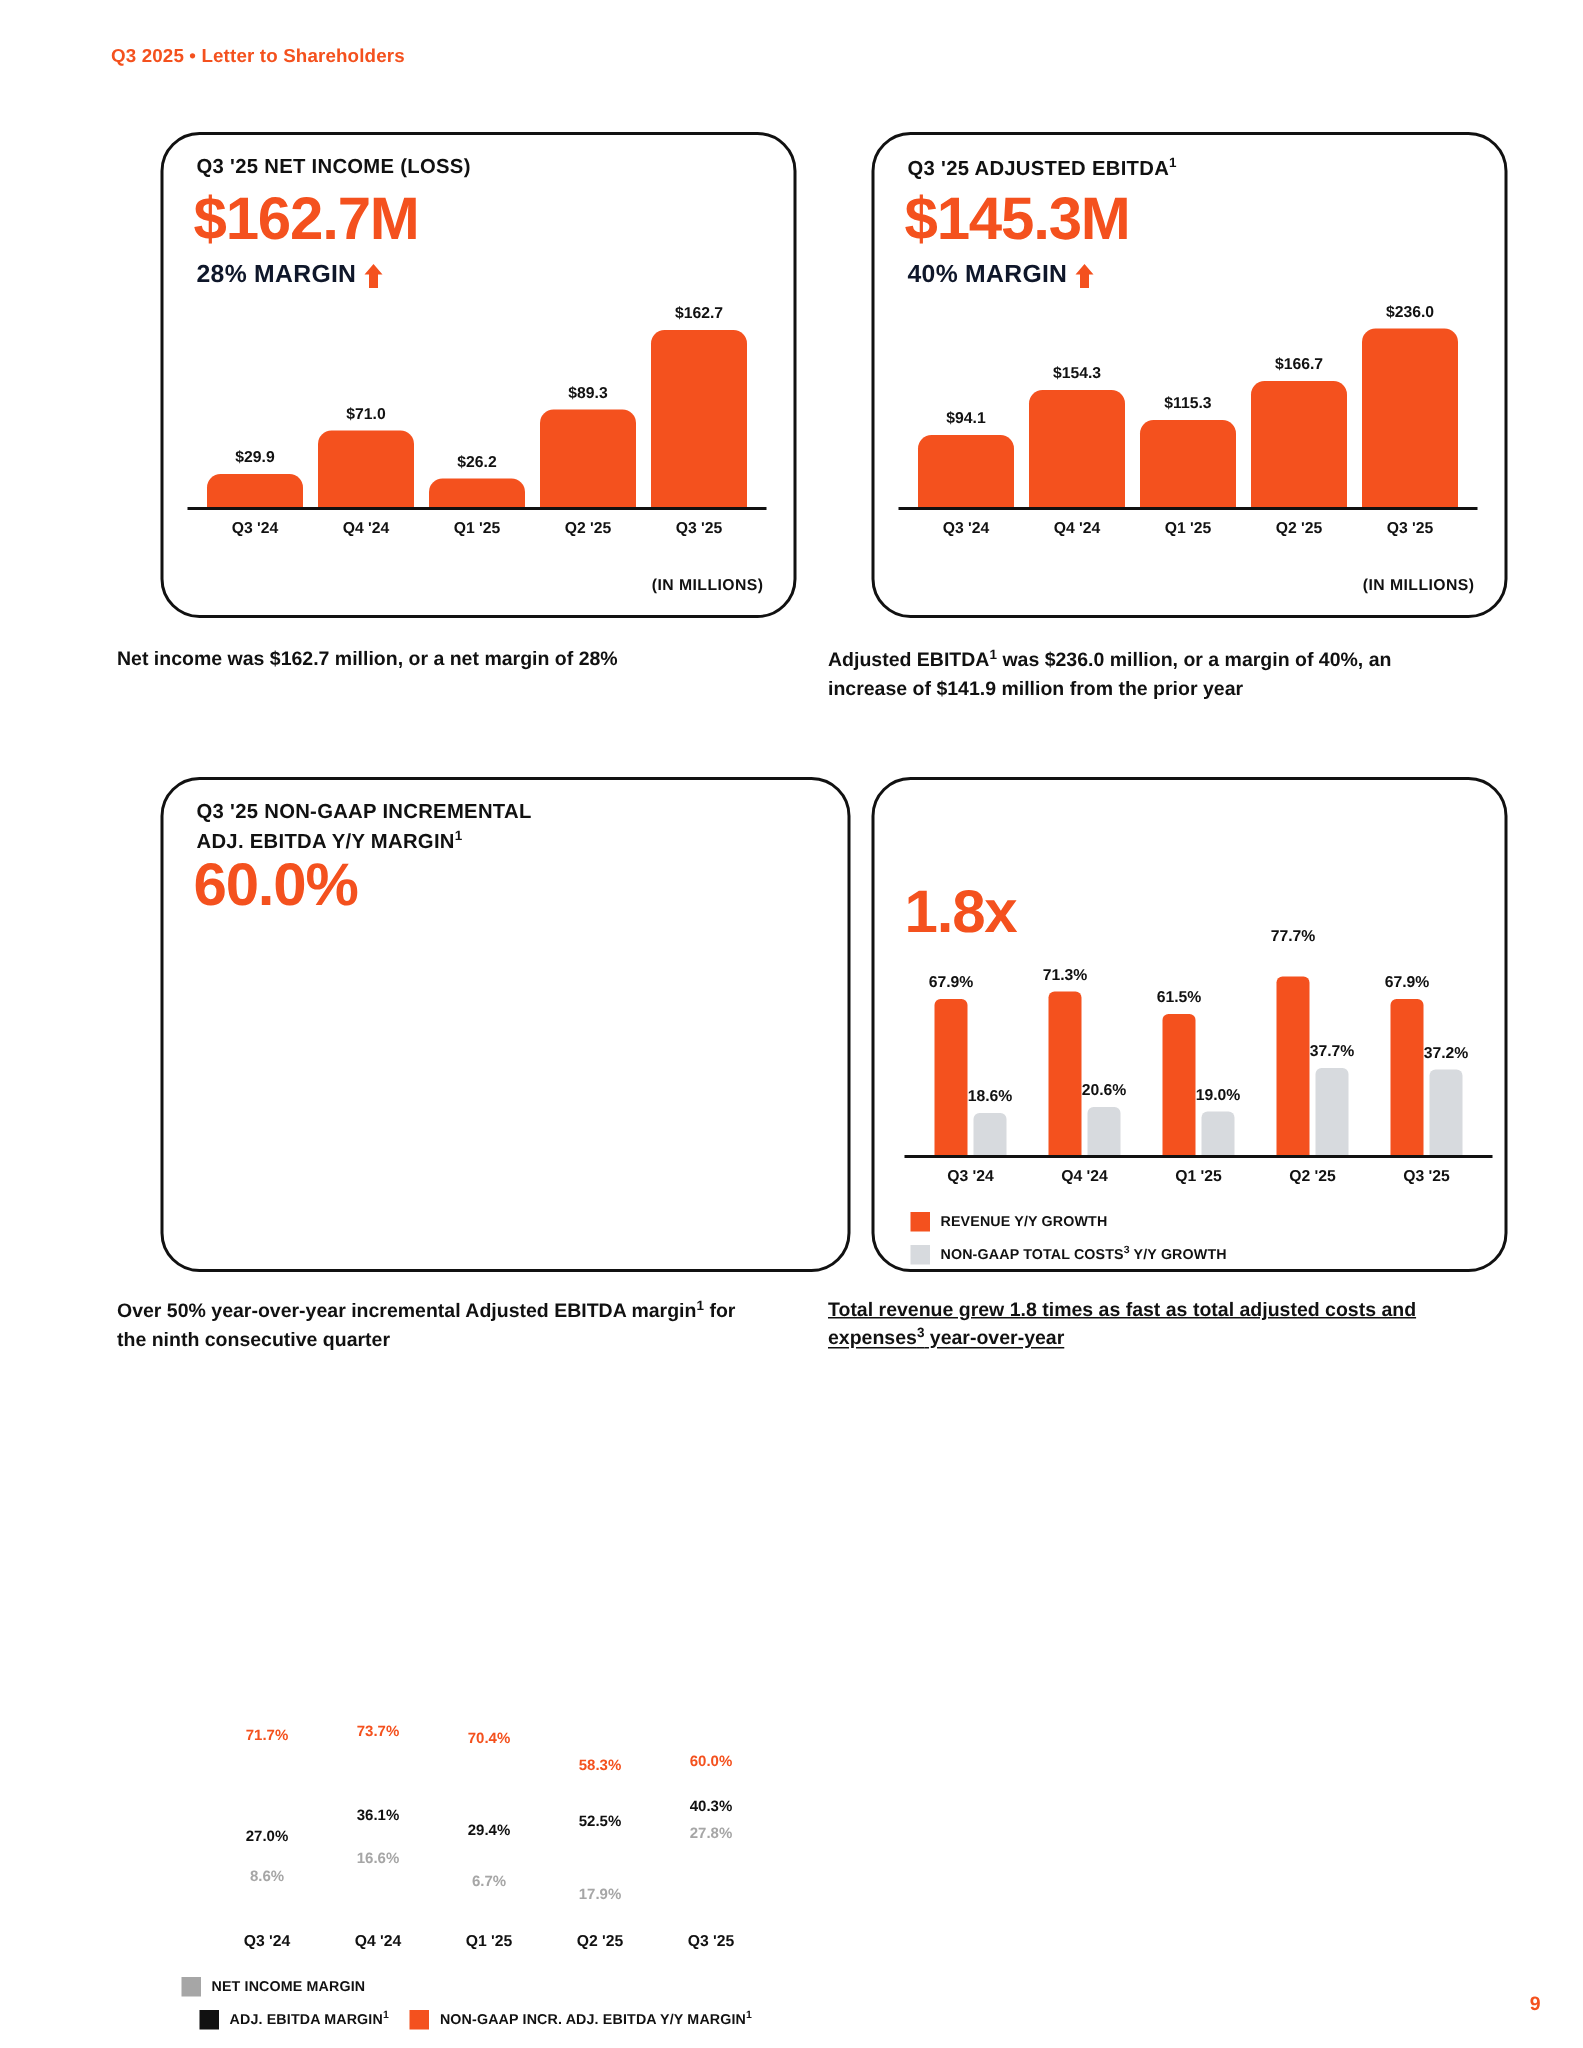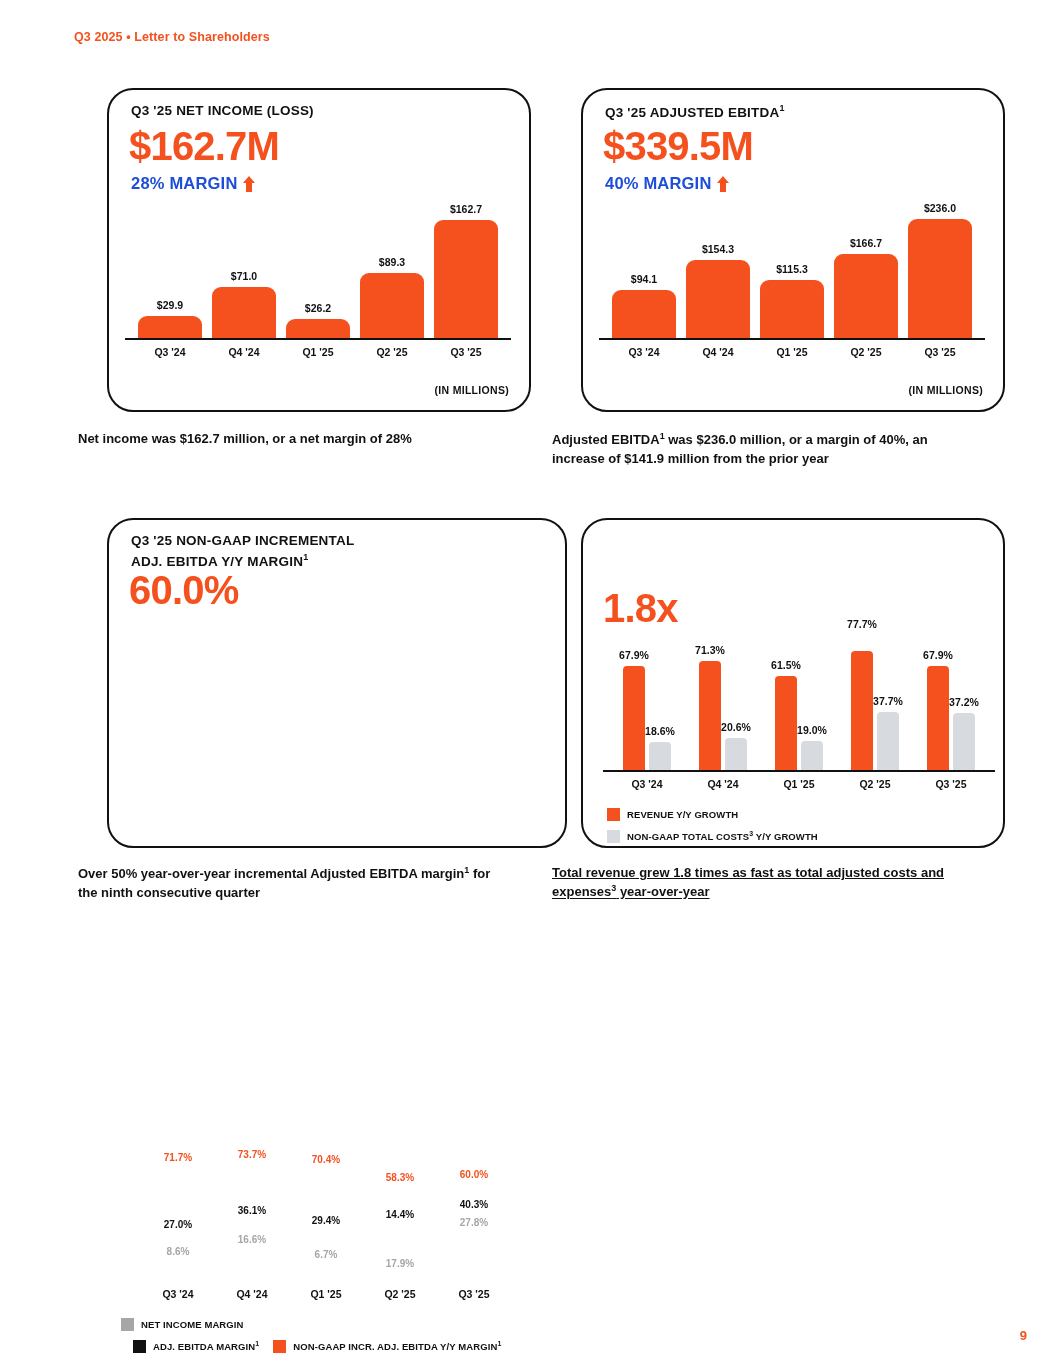--- a/index.html
+++ b/index.html
@@ -42,21 +42,21 @@
   }
   .card-title sup { font-size: 9px; vertical-align: super; }
 
   .big-stat {
     position: absolute; left: 20px;
     font-size: 40px; font-weight: 800; color: #F4511E;
     letter-spacing: -0.8px; line-height: 1;
   }
   .margin-line {
     position: absolute; left: 22px;
-    font-size: 16.5px; font-weight: 800; color: #1d4ed8;
+    font-size: 16.5px; font-weight: 800; color: #0f172a;
     letter-spacing: .2px;
     display: flex; align-items: center; gap: 4px;
   }
   .uparrow { display: inline-block; width: 14px; height: 16px; position: relative; }
   .uparrow svg { display: block; }
 
   .in-millions {
     position: absolute; right: 20px; bottom: 14px;
     font-size: 10.5px; font-weight: 700; color: #111111; letter-spacing: .3px;
   }
@@ -155,21 +155,21 @@
         <div class="bar-label" style="left: 317px; top: 113.152px; width: 80px;">$162.7</div>
         <div class="x-label" style="left: 317px; top: 256px; width: 80px;">Q3 '25</div>
       </div>
     <div class="in-millions">(IN MILLIONS)</div>
   </div>
 
   <div class="card" id="card-ebit">
     <div class="card-title">
       <span>Q3 '25 ADJUSTED EBITDA</span><sup>1</sup>
     </div>
-    <div class="big-stat" style="top:36px">$339.5M</div>
+    <div class="big-stat" style="top:36px">$145.3M</div>
     <div class="margin-line" style="top:84px">
       <span>40% MARGIN</span>
       <span class="uparrow">
         <svg width="14" height="16" viewBox="0 0 14 16">
             <path d="M7 0 L13 7 L10 7 L10 16 L4 16 L4 7 L1 7 Z" fill="#F4511E"></path>
           </svg>
       </span>
     </div>
     <div class="barchart" id="chart-ebit">
         <div class="baseline" style="left: 16px; top: 248px; width: 386px;"></div>
@@ -220,21 +220,21 @@
           <circle cx="365" cy="668.4294770206022" r="5" fill="#F4511E"></circle>
         </svg>
         <div class="pt-label orange" style="left: 31px; top: 632px; width: 76px;">71.7%</div>
         <div class="pt-label orange" style="left: 105px; top: 629.021px; width: 76px;">73.7%</div>
         <div class="pt-label orange" style="left: 179px; top: 633.937px; width: 76px;">70.4%</div>
         <div class="pt-label orange" style="left: 253px; top: 651.962px; width: 76px;">58.3%</div>
         <div class="pt-label orange" style="left: 327px; top: 649.429px; width: 76px;">60.0%</div>
         <div class="pt-label black" style="left: 31px; top: 698.59px; width: 76px;">27.0%</div>
         <div class="pt-label black" style="left: 105px; top: 685.033px; width: 76px;">36.1%</div>
         <div class="pt-label black" style="left: 179px; top: 695.014px; width: 76px;">29.4%</div>
-        <div class="pt-label black" style="left: 253px; top: 689.055px; width: 76px;">14.4%</div>
+        <div class="pt-label black" style="left: 253px; top: 689.055px; width: 76px;">52.5%</div>
         <div class="pt-label black" style="left: 327px; top: 678.777px; width: 76px;">40.3%</div>
         <div class="pt-label gray" style="left: 31px; top: 726px; width: 76px;">8.6%</div>
         <div class="pt-label gray" style="left: 105px; top: 714.082px; width: 76px;">16.6%</div>
         <div class="pt-label gray" style="left: 179px; top: 728.83px; width: 76px;">6.7%</div>
         <div class="pt-label gray" style="left: 253px; top: 738.146px; width: 76px;">17.9%</div>
         <div class="pt-label gray" style="left: 327px; top: 697.398px; width: 76px;">27.8%</div>
         <div class="x-label" style="left: 29px; top: 768px; width: 80px;">Q3 '24</div>
         <div class="x-label" style="left: 103px; top: 768px; width: 80px;">Q4 '24</div>
         <div class="x-label" style="left: 177px; top: 768px; width: 80px;">Q1 '25</div>
         <div class="x-label" style="left: 251px; top: 768px; width: 80px;">Q2 '25</div>

